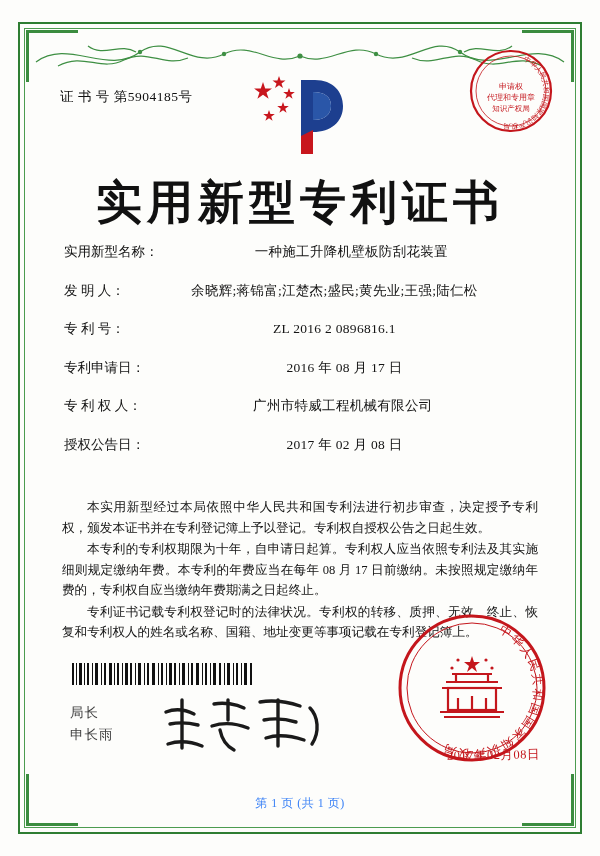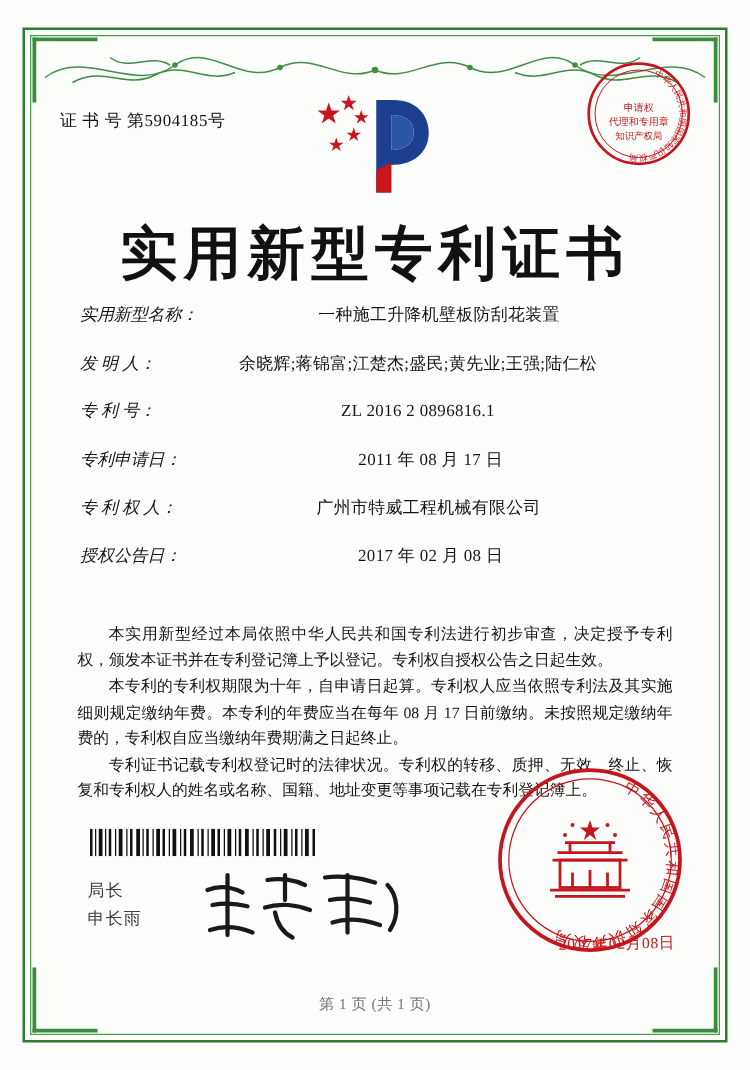--- a/index.html
+++ b/index.html
@@ -85,21 +85,21 @@
     position: absolute;
     right: 52px;
     bottom: 92px;
     width: 152px;
     height: 152px;
   }
 
   
   .cert-no {
     position: absolute;
-    left: 48px;
+    left: 60px;
     top: 88px;
     font-size: 13.5px;
     letter-spacing: 0.5px;
     color: #111;
   }
 
   
   .doc-title {
     position: absolute;
     left: 0;
@@ -123,21 +123,20 @@
   .field-row {
     display: flex;
     align-items: baseline;
     margin-bottom: 20.5px;
     font-size: 13.5px;
     color: #141414;
   }
   .field-label {
     white-space: nowrap;
     margin-right: 10px;
-    font-style: italic;
   }
   .field-value {
     flex: 1;
     letter-spacing: 0.3px;
     text-align: center;
   }
 
   
   .body-text {
     position: absolute;
@@ -183,21 +182,21 @@
   }
 
   
   .page-footer {
     position: absolute;
     left: 0;
     right: 0;
     bottom: 44px;
     text-align: center;
     font-size: 12px;
-    color: #737373;
+    color: #3b82f6;
     letter-spacing: 0.5px;
   }
 
   .seal-date {
     position: absolute;
     right: 60px;
     bottom: 92px;
     font-size: 12.5px;
     color: #c4161c;
     letter-spacing: 0.5px;
@@ -279,21 +278,21 @@
     <div class="field-row">
       <span class="field-label">发  明  人：</span>
       <span class="field-value">余晓辉;蒋锦富;江楚杰;盛民;黄先业;王强;陆仁松</span>
     </div>
     <div class="field-row">
       <span class="field-label">专  利  号：</span>
       <span class="field-value">ZL 2016 2 0896816.1</span>
     </div>
     <div class="field-row">
       <span class="field-label">专利申请日：</span>
-      <span class="field-value">2011 年 08 月 17 日</span>
+      <span class="field-value">2016 年 08 月 17 日</span>
     </div>
     <div class="field-row">
       <span class="field-label">专  利  权  人：</span>
       <span class="field-value">广州市特威工程机械有限公司</span>
     </div>
     <div class="field-row">
       <span class="field-label">授权公告日：</span>
       <span class="field-value">2017 年 02 月 08 日</span>
     </div>
   </div>

